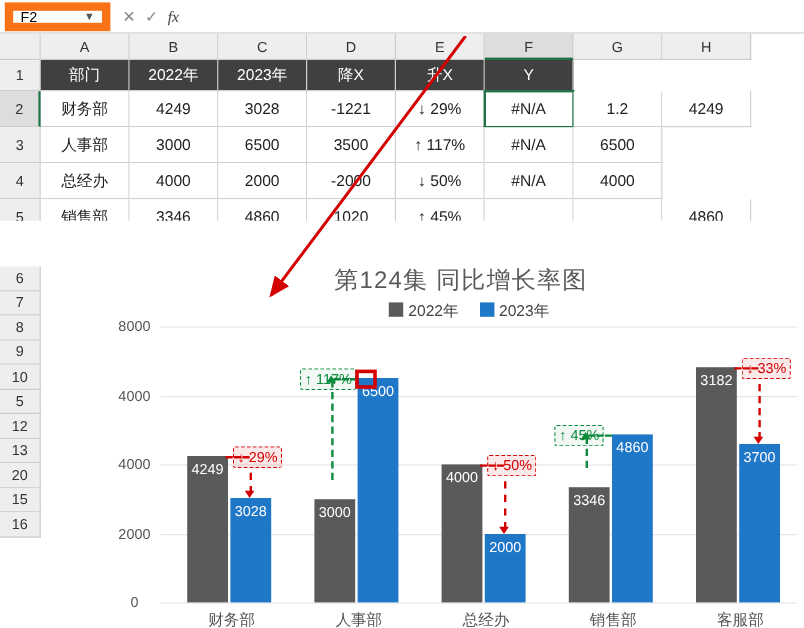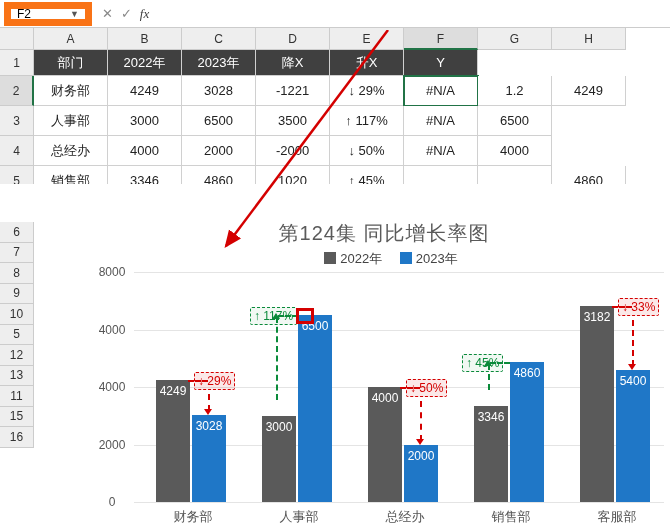--- a/index.html
+++ b/index.html
@@ -145,21 +145,21 @@
 
   <div class="row-labels-abs" id="row-labels-chart">
       <div class="row-h">6</div>
       <div class="row-h">7</div>
       <div class="row-h">8</div>
       <div class="row-h">9</div>
       <div class="row-h">10</div>
       <div class="row-h">5</div>
       <div class="row-h">12</div>
       <div class="row-h">13</div>
-      <div class="row-h">11</div>
+      <div class="row-h">20</div>
       <div class="row-h">15</div>
       <div class="row-h">16</div>
     </div>
 
   <div class="chart-zone">
     <div class="chart">
       <div class="chart-title">第124集 同比增长率图</div>
       <div class="legend">
         <span class="lg-box g"></span><span>2022年</span>
         <span class="lg-box b"></span><span>2023年</span>
@@ -216,21 +216,21 @@
           </div>
           <div class="xcat" style="left: 324px;">销售部</div>
           <div class="conn-dash up" style="left: 356px; top: 90.275px; width: 20px;"></div>
           <div class="conn-arrow-down up" style="left: 354px; top: 92.275px; height: 25.5275px;"></div>
           <div class="arrow-head up" style="left: 350px; top: 88.275px;"></div>
           <div class="pct-badge pct-up" style="left: 328px; top: 82.275px;">↑ 45%</div>
           <div class="bar g" style="left: 446px; height: 196.305px;">
             <div class="bar-label">3182</div>
           </div>
           <div class="bar b" style="left: 482px; height: 132.25px;">
-            <div class="bar-label">5400</div>
+            <div class="bar-label">3700</div>
           </div>
           <div class="xcat" style="left: 430px;">客服部</div>
           <div class="conn-dash" style="left: 478px; top: 33.695px; width: 20px;"></div>
           <div class="conn-arrow-down" style="left: 498px; top: 47.695px; height: 46.055px;"></div>
           <div class="arrow-head dn" style="left: 494px; top: 91.75px;"></div>
           <div class="pct-badge pct-dn" style="left: 484px; top: 25.695px;">↓ 33%</div>
           <div class="red-box-chart" style="left: 162px; top: 36px; width: 18px; height: 16px;"></div>
         </div>
     </div>
   </div>

